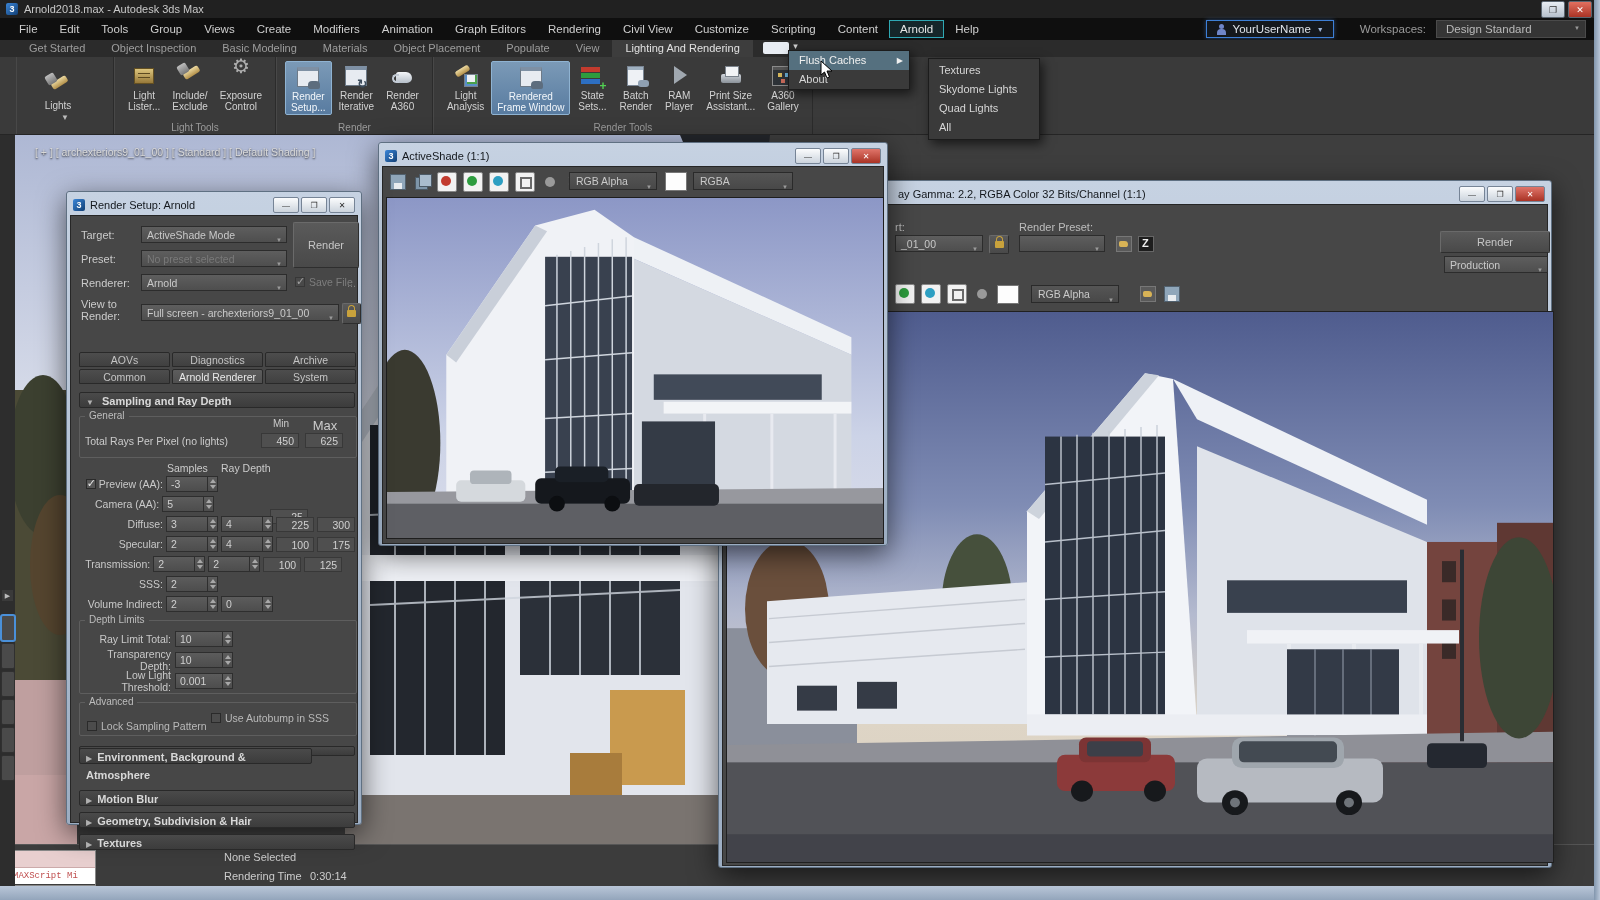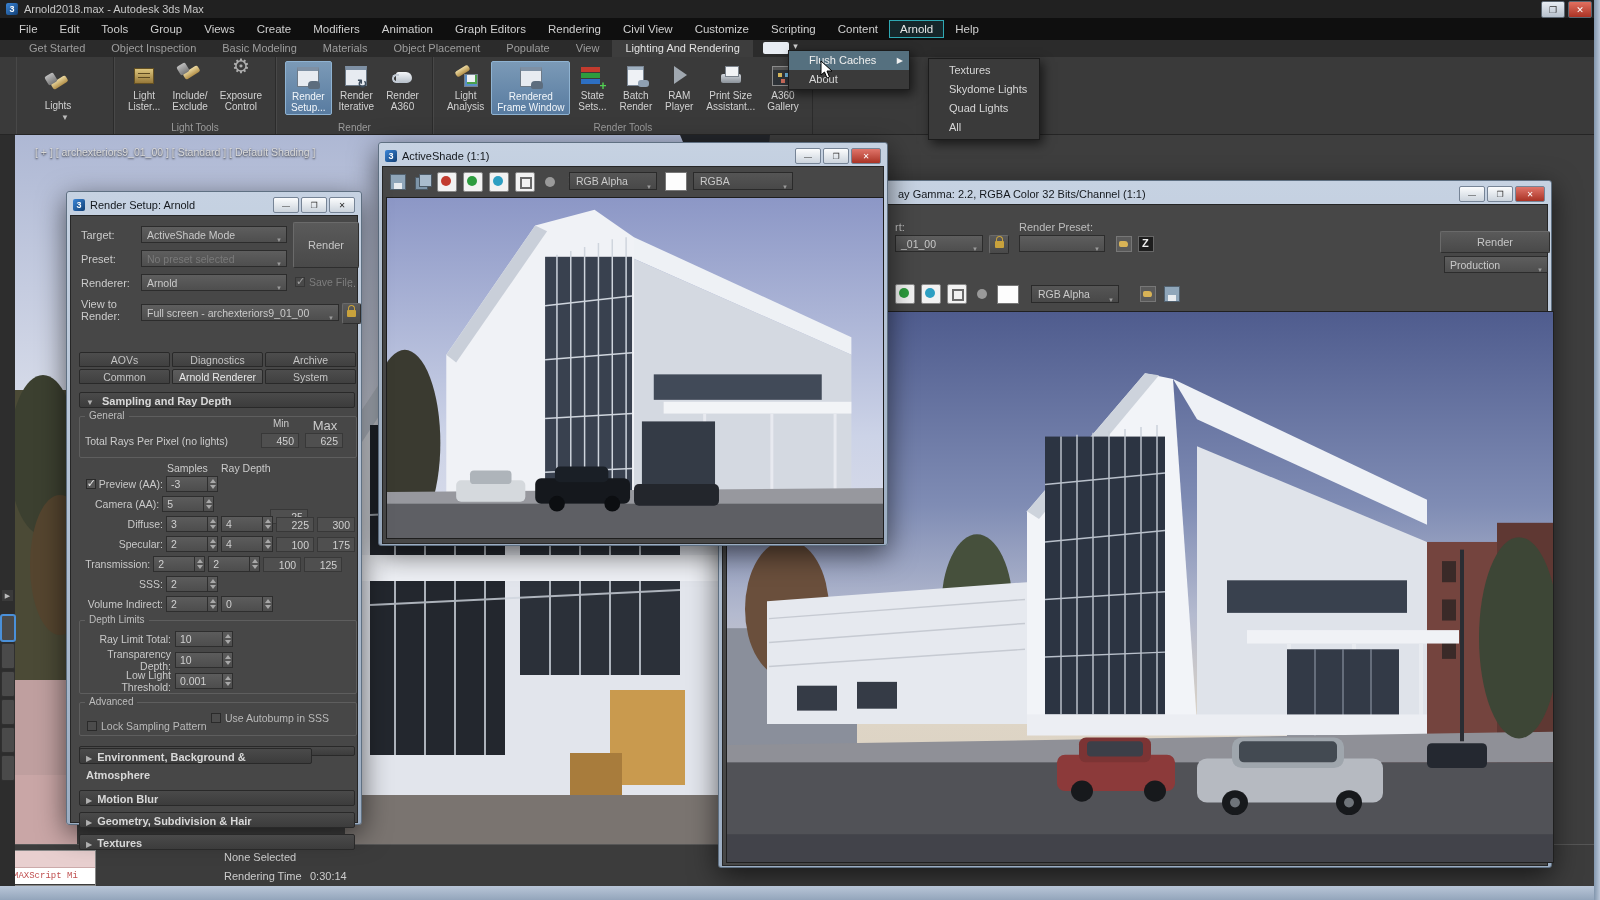--- a/index.html
+++ b/index.html
@@ -80,21 +80,21 @@
       border-top:9px solid transparent;border-bottom:9px solid transparent;}
   .ri-print::before{content:"";position:absolute;left:5px;top:11px;width:20px;height:9px;border-radius:2px;
       background:linear-gradient(#d2d7dd,#8a9199);}
   .ri-print::after{content:"";position:absolute;left:9px;top:3px;width:12px;height:9px;background:#f2f4f6;border:1px solid #7b838c;}
   .ri-gallery::before{content:"";position:absolute;left:4px;top:3px;right:4px;bottom:3px;background:#2d3237;border:1px solid #8b8b8b;
       box-shadow:inset 0 3px 0 #555;}
   .ri-gallery::after{content:"";position:absolute;left:10px;top:10px;width:4px;height:4px;background:#d2b45a;
       box-shadow:7px 0 0 #6ab0d8,3px 6px 0 #c86a5a;}
   
   .dropmenu{background:#3a3a3a;border:1px solid #1c1c1c;box-shadow:3px 4px 10px rgba(0,0,0,.6);z-index:40;}
-  .dmitem{height:19px;line-height:19px;padding:0 20px;font-size:11px;color:#d6d6d6;position:relative;white-space:nowrap;}
+  .dmitem{height:19px;line-height:19px;padding:0 10px;font-size:11px;color:#d6d6d6;position:relative;white-space:nowrap;}
   .dmitem.hl{background:#55707f;color:#f0f0f0;}
   .dmitem .sub{position:absolute;right:6px;top:0;font-size:8px;}
   
   .vp-label{font-size:10.5px;color:#d8d8d8;text-shadow:0 1px 2px rgba(0,0,0,.8);z-index:4;}
   .tabcol{left:0;top:135px;width:15px;height:765px;background:#2d2d2d;z-index:3;}
   .tabcol .arrowbox{position:absolute;left:2px;top:455px;width:11px;height:11px;background:#3a3a3a;color:#bbb;font-size:7px;
       display:flex;align-items:center;justify-content:center;}
   .vtab{position:absolute;left:1px;width:12px;height:24px;border-radius:2px;background:#4a4a4a;border:1px solid #303030;}
   .vtab.sel{border:1px solid #4a90d9;box-shadow:0 0 0 1px #4a90d9;}
   
@@ -254,20 +254,31 @@
         <div class="menu-item">Animation</div>
         <div class="menu-item">Graph Editors</div>
         <div class="menu-item">Rendering</div>
         <div class="menu-item">Civil View</div>
         <div class="menu-item">Customize</div>
         <div class="menu-item">Scripting</div>
         <div class="menu-item">Content</div>
         <div class="menu-item hl">Arnold</div>
         <div class="menu-item">Help</div>
       </div>
+    <div class="acct">
+      <div class="user-chip">
+        <div class="person"></div>
+        <span>YourUserName</span>
+        <span class="ddglyph">▼</span>
+      </div>
+      <span class="ws-label">Workspaces:</span>
+      <div class="ws-dd">
+        <span>Design Standard</span>
+      </div>
+    </div>
   </div>
 
   <div class="abs ribbon-tabs">
     <div id="ribbon-tabs" style="display:flex">
         <div class="rtab">Get Started</div>
         <div class="rtab">Object Inspection</div>
         <div class="rtab">Basic Modeling</div>
         <div class="rtab">Materials</div>
         <div class="rtab">Object Placement</div>
         <div class="rtab">Populate</div>

